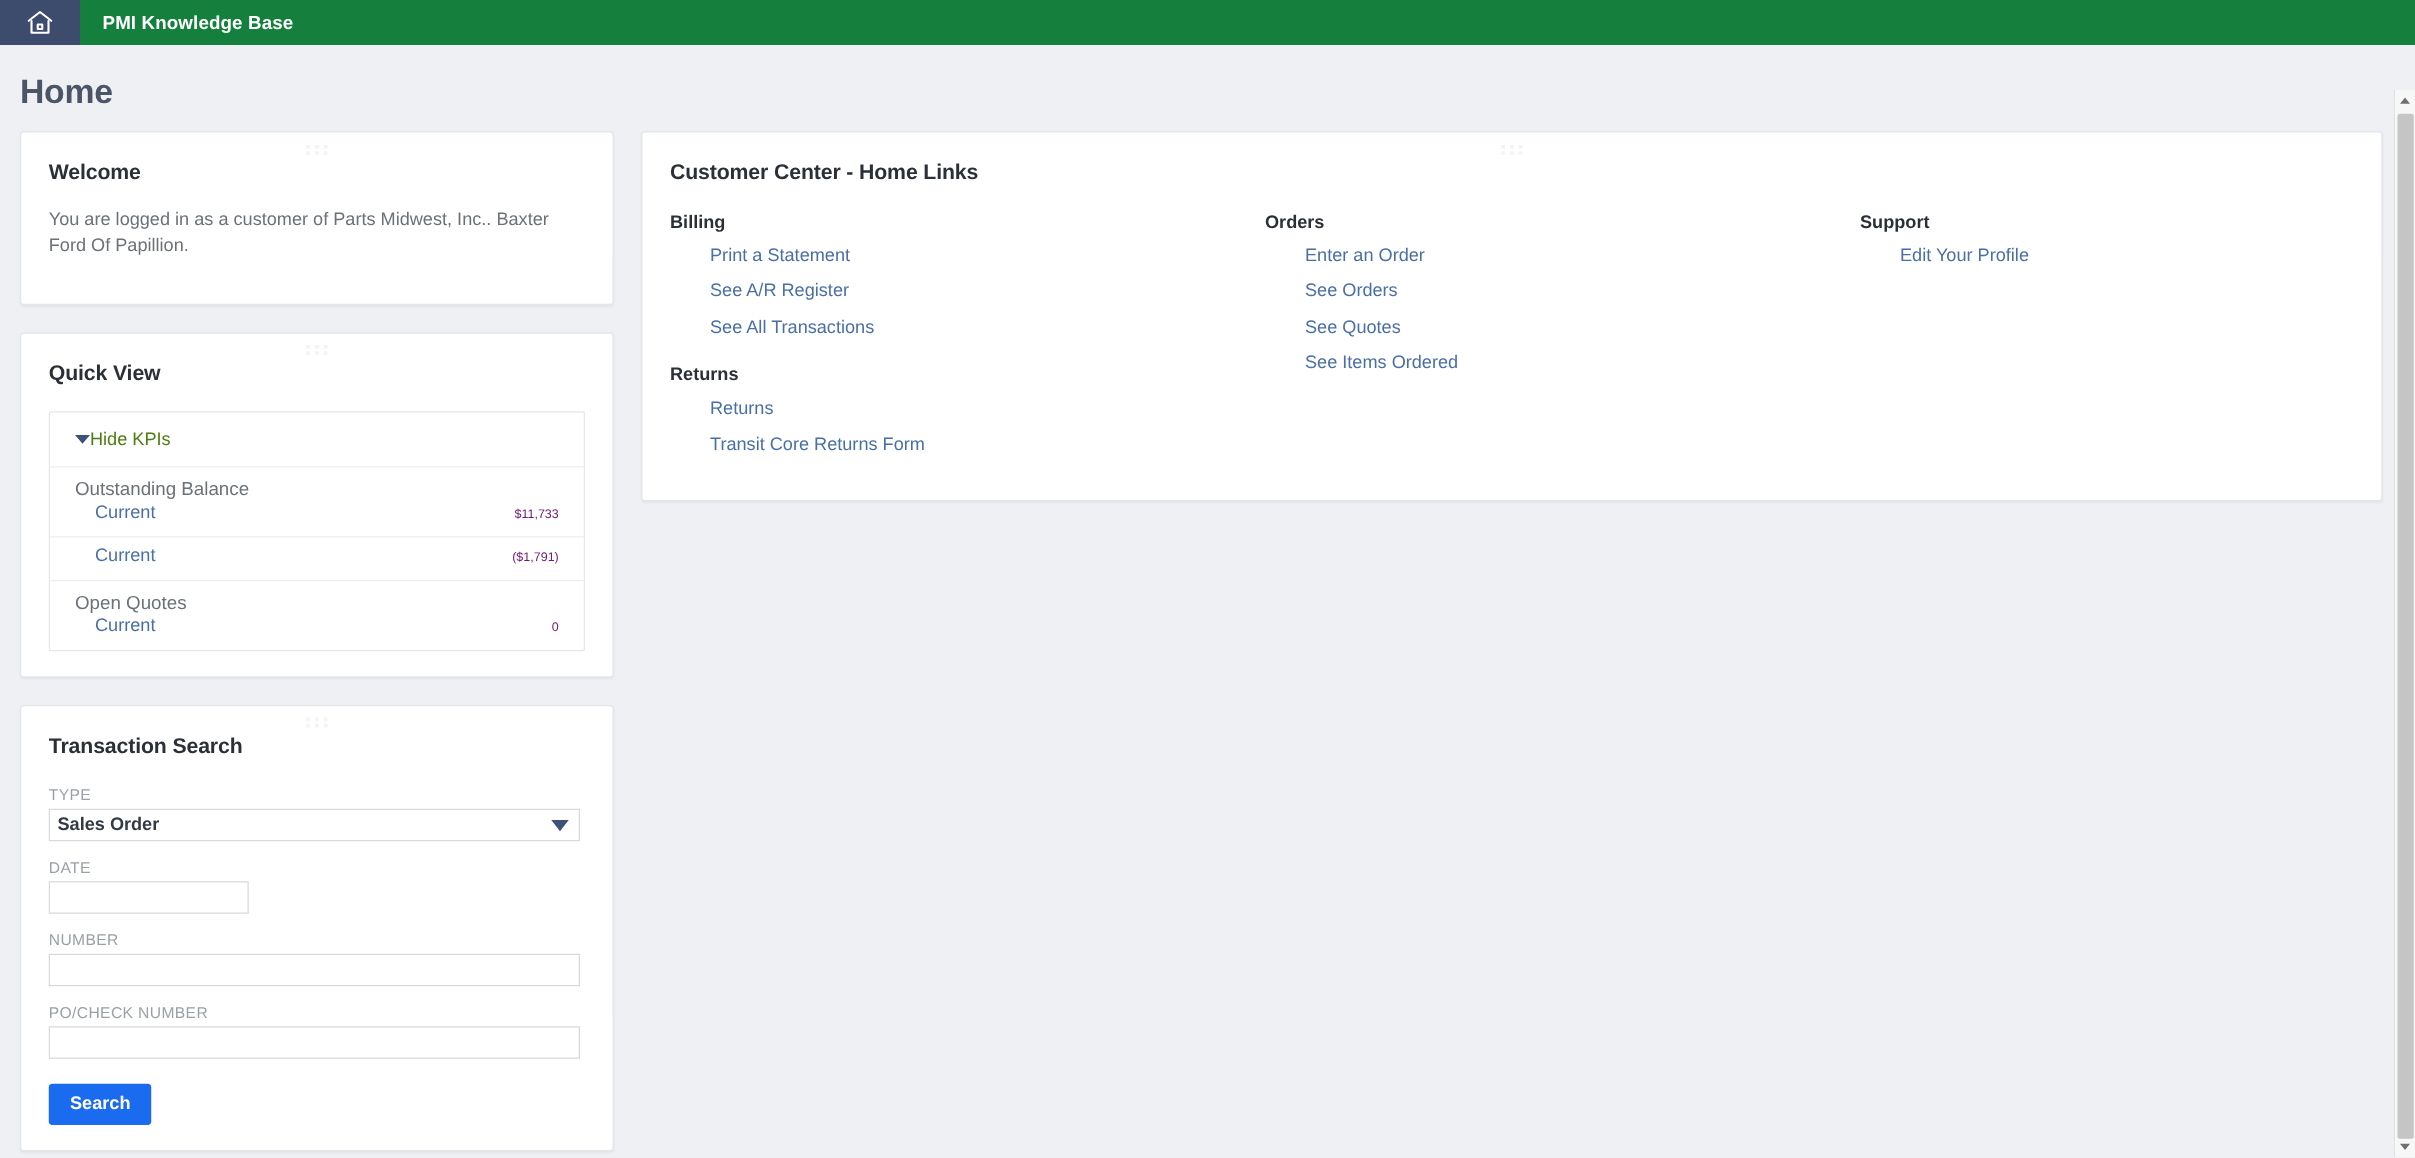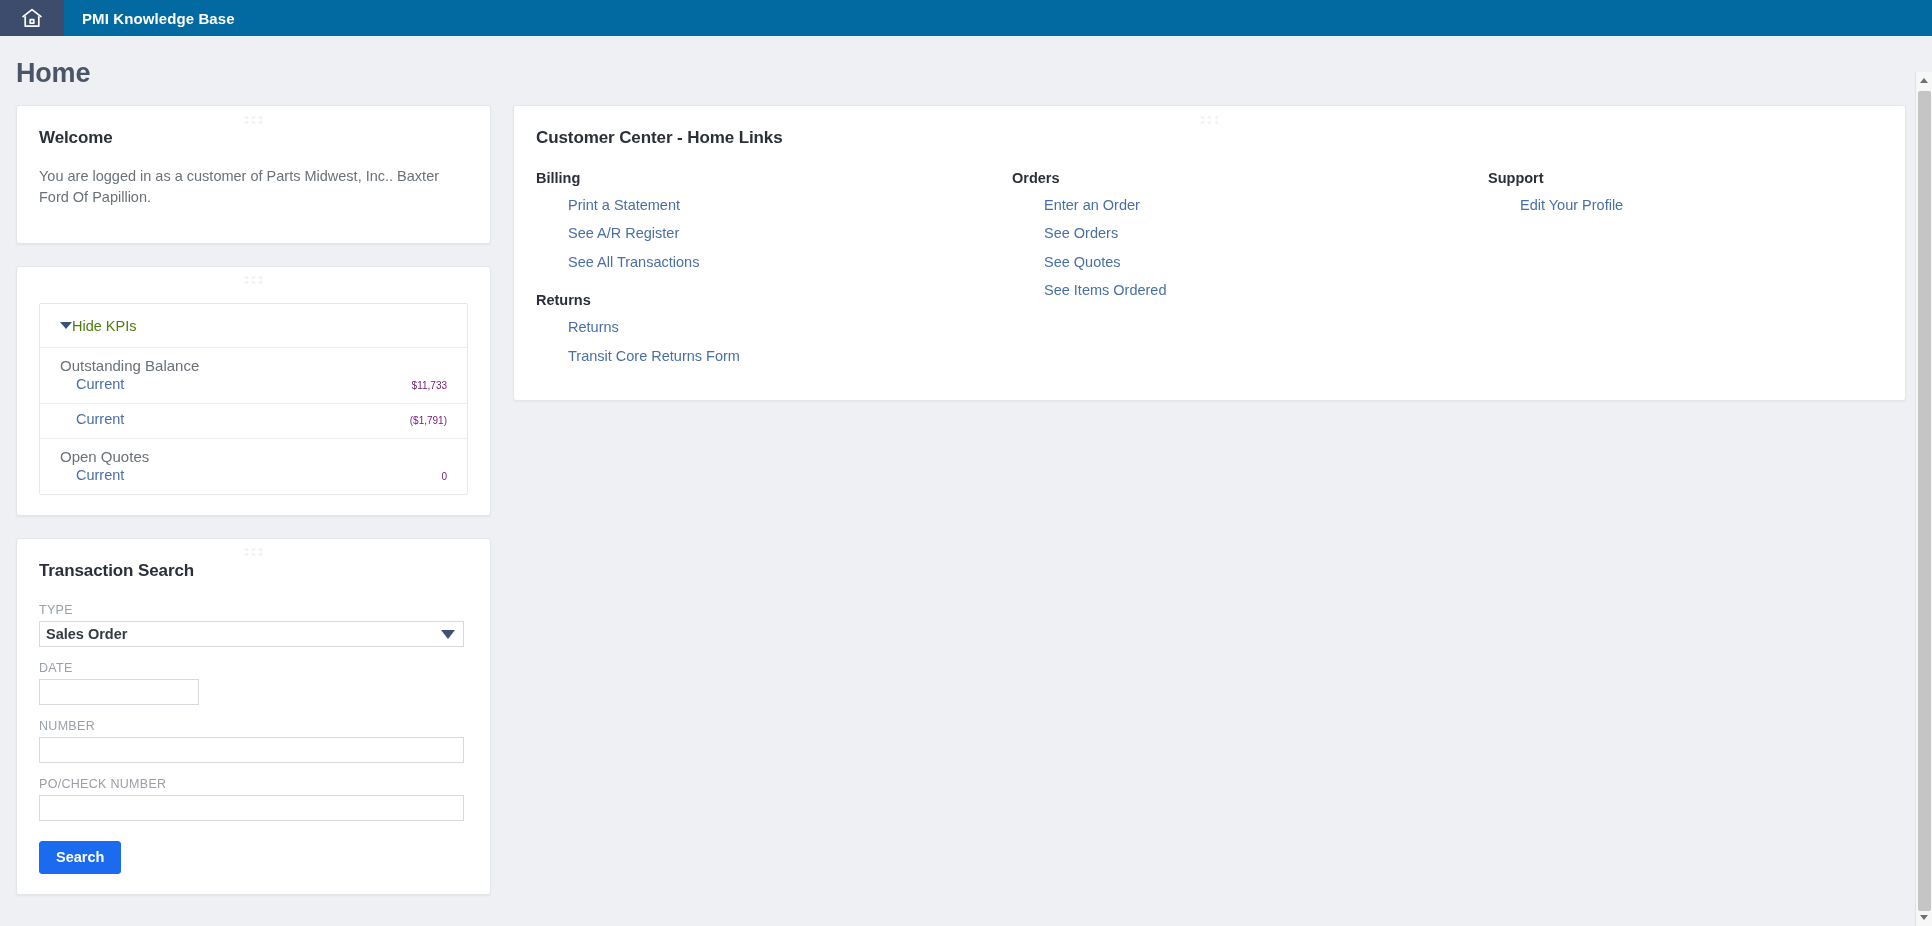--- a/index.html
+++ b/index.html
@@ -8,21 +8,21 @@
     margin: 0; padding: 0;
     width: 1932px; height: 926px;
     overflow: hidden;
     background: #eef0f3;
     font-family: "Liberation Sans", sans-serif;
   }
 
   
   .topbar {
     height: 36px;
-    background: #0369a1;
+    background: #15803d;
     display: flex;
     align-items: stretch;
     position: relative;
     z-index: 30;
   }
   .home-tile {
     width: 64px;
     background: #3d4c6d;
     display: flex;
     align-items: center;
@@ -318,20 +318,21 @@
         <h2>Welcome</h2>
         <p class="welcome-body">You are logged in as a customer of Parts Midwest, Inc.. Baxter Ford Of Papillion.</p>
       </section>
 
       <section class="card">
         <div class="grip">
             <i></i>
             <i></i>
             <i></i>
           </div>
+        <h2>Quick View</h2>
 
         <div class="kpi-box">
 
           <div class="kpi-toggle">
             <span class="caret"></span>
             <span>Hide KPIs</span>
           </div>
 
           <div class="kpi-row">
             <div class="kpi-label">Outstanding Balance</div>

